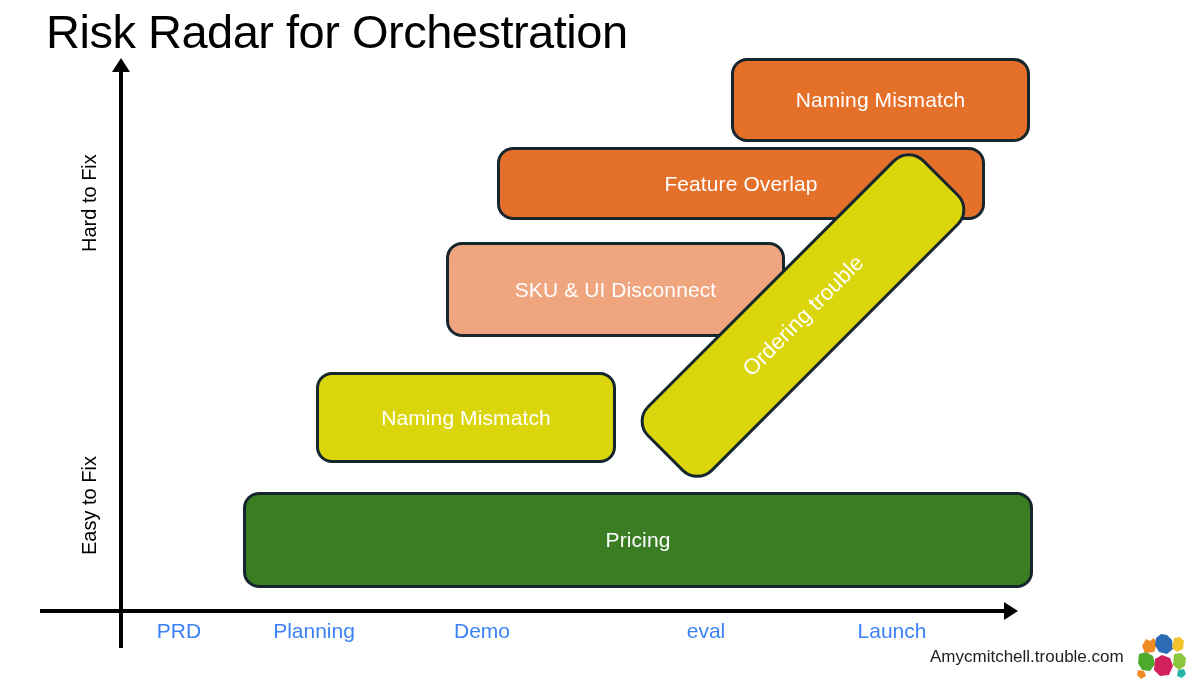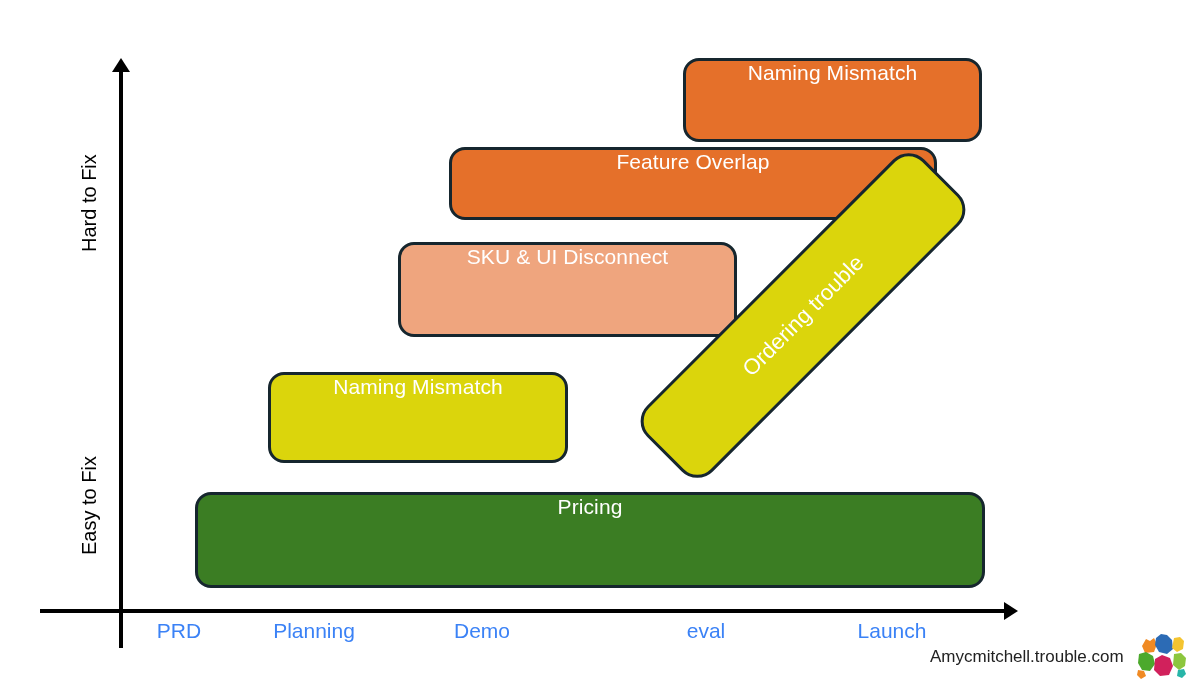--- a/index.html
+++ b/index.html
@@ -93,22 +93,23 @@
     text-align: right;
   }
 
   
   .bar {
     position: absolute;
     border: 3px solid #16262e;
     border-radius: 16px;
     box-sizing: border-box;
     display: flex;
-    align-items: flex-start;
+    align-items: center;
     justify-content: center;
+    margin-left: 48px;
   }
   .bar-label {
     color: #ffffff;
     font-size: 21px;
     line-height: 24px;
     white-space: nowrap;
     letter-spacing: 0.1px;
   }
   .bar-diagonal {
     position: absolute;
@@ -142,20 +143,21 @@
     background: #ffffff;
     overflow: hidden;
   }
   #footer-logo svg { display: block; }
 </style>
 </head>
 <body>
 
 <div id="canvas">
 
+  <div id="page-title">Risk Radar for Orchestration</div>
 
   <div class="axis-line" id="y-axis-line"></div>
   <div id="y-axis-arrow"></div>
   <div class="axis-line" id="x-axis-line"></div>
   <div id="x-axis-arrow"></div>
 
   <div class="y-axis-label" id="y-label-hard">Hard to Fix</div>
   <div class="y-axis-label" id="y-label-easy">Easy to Fix</div>
 
   <div id="x-axis-labels">

